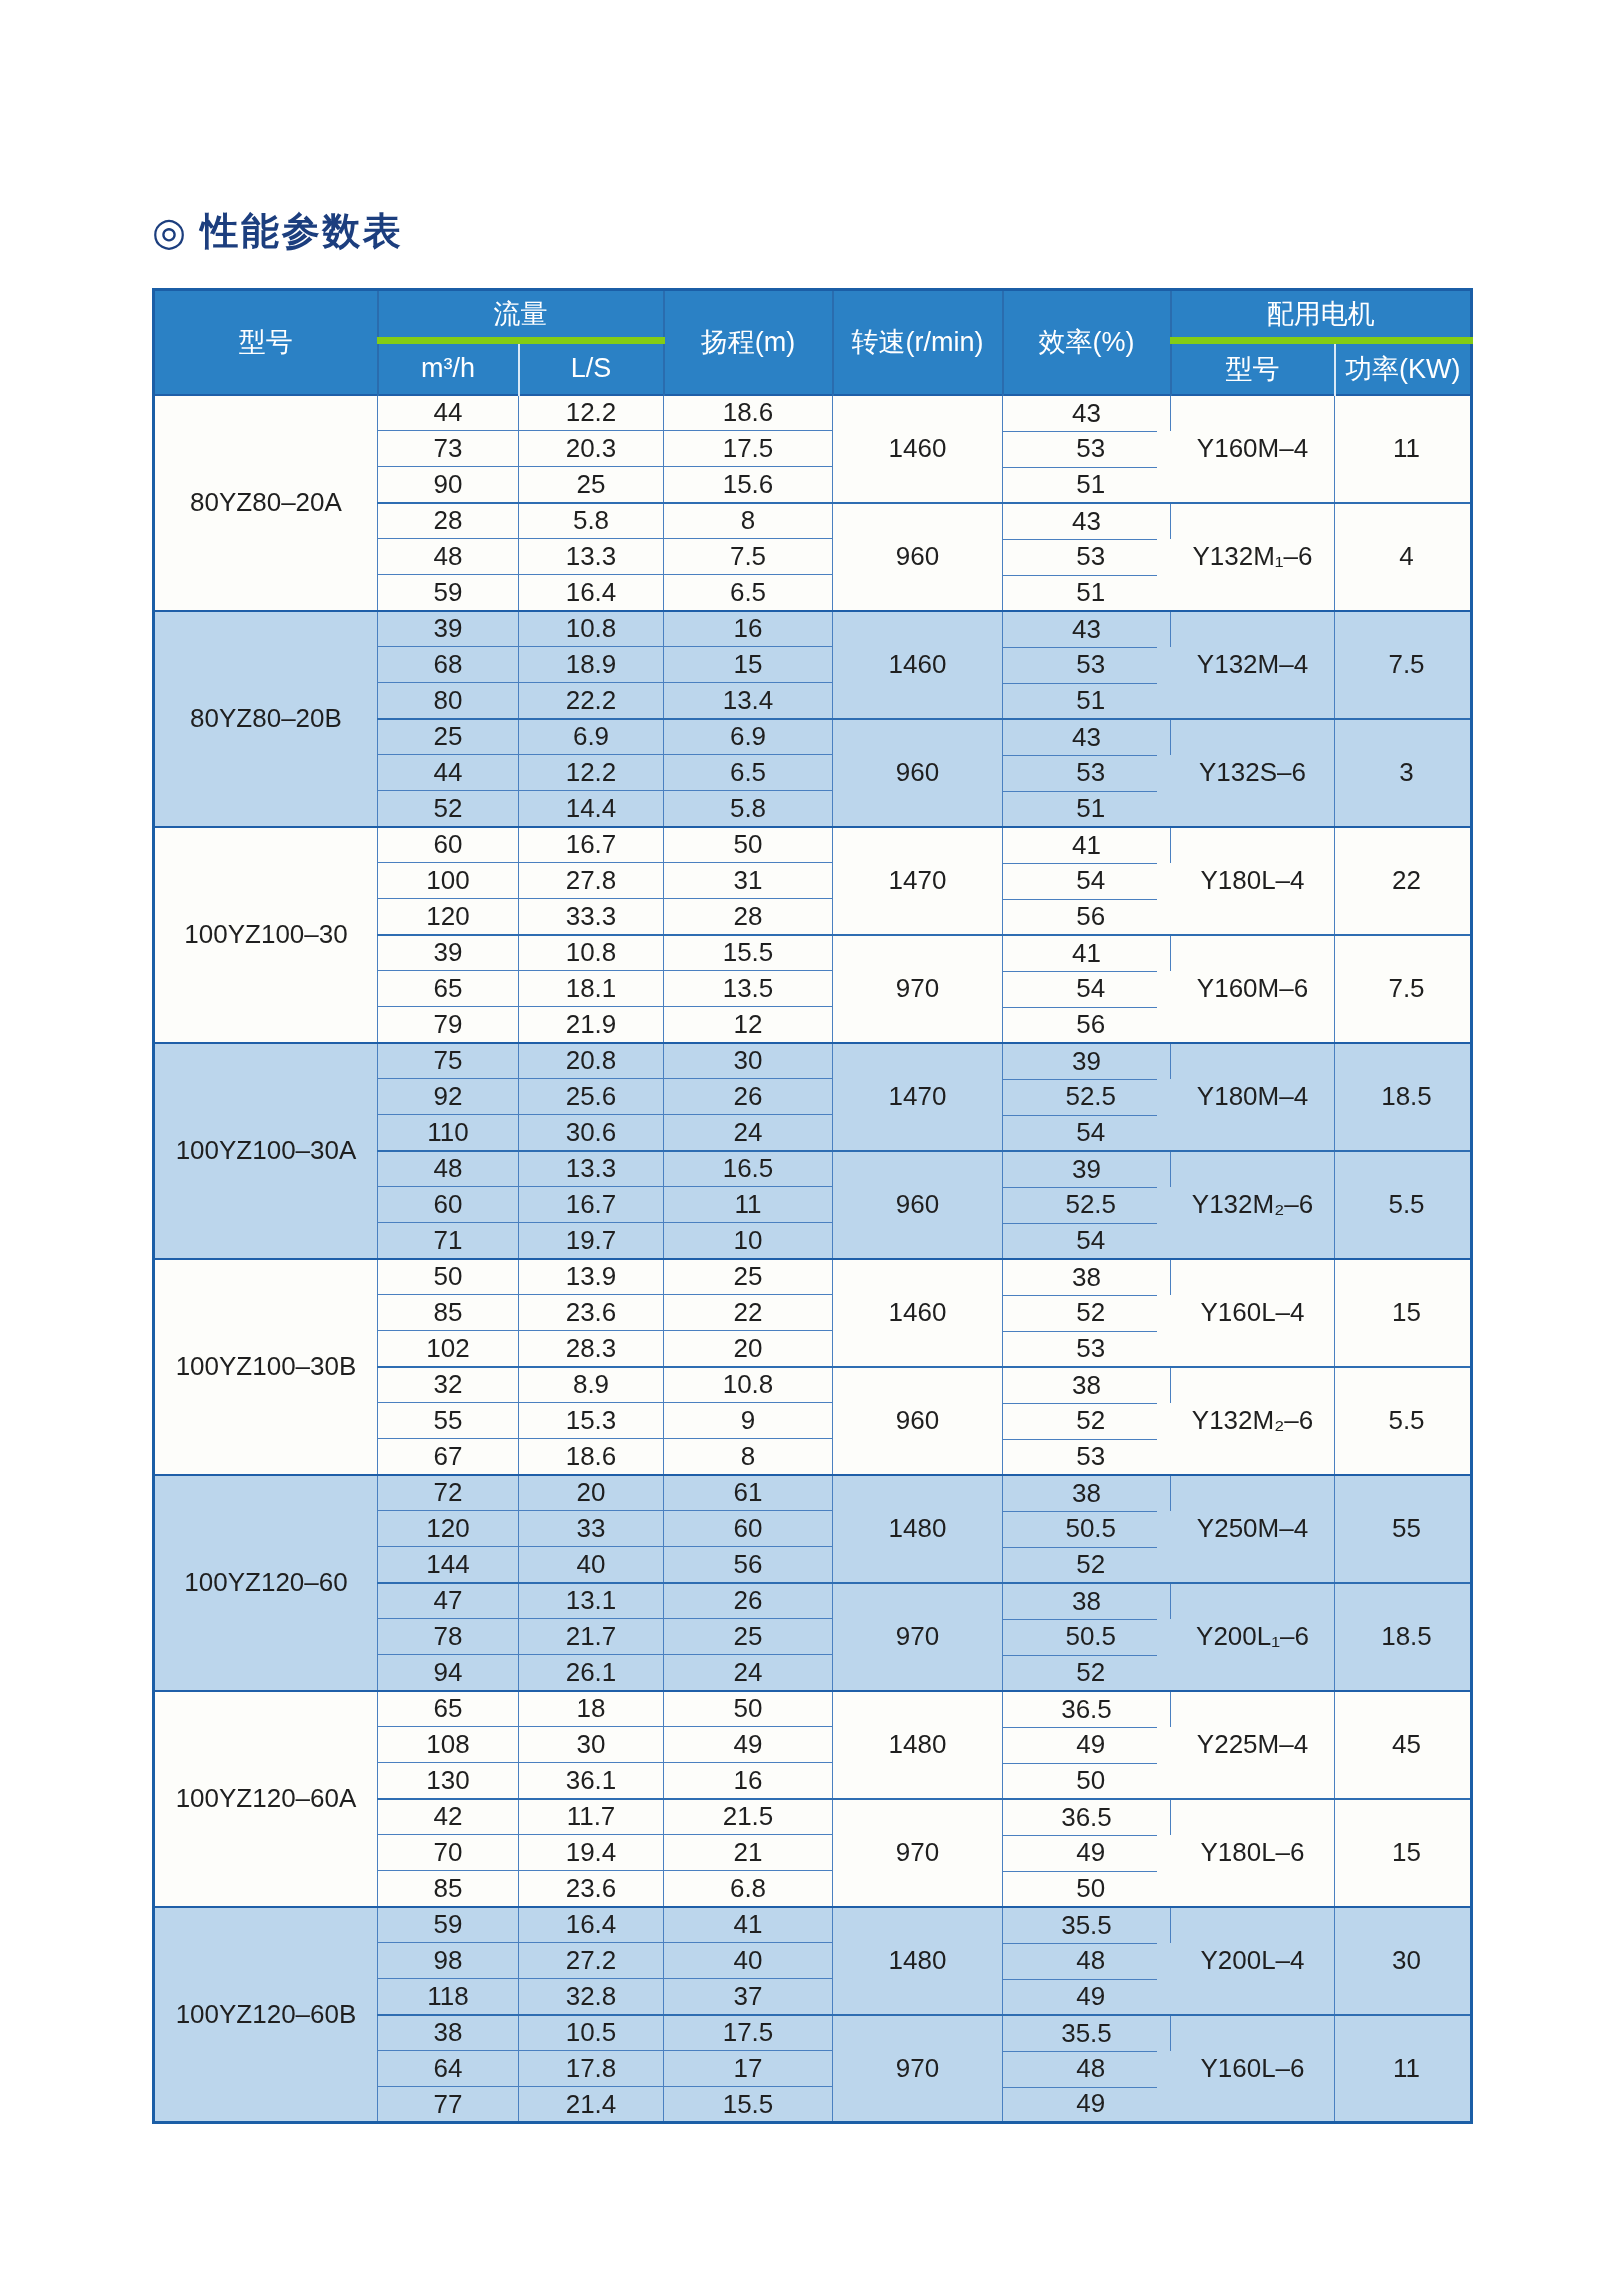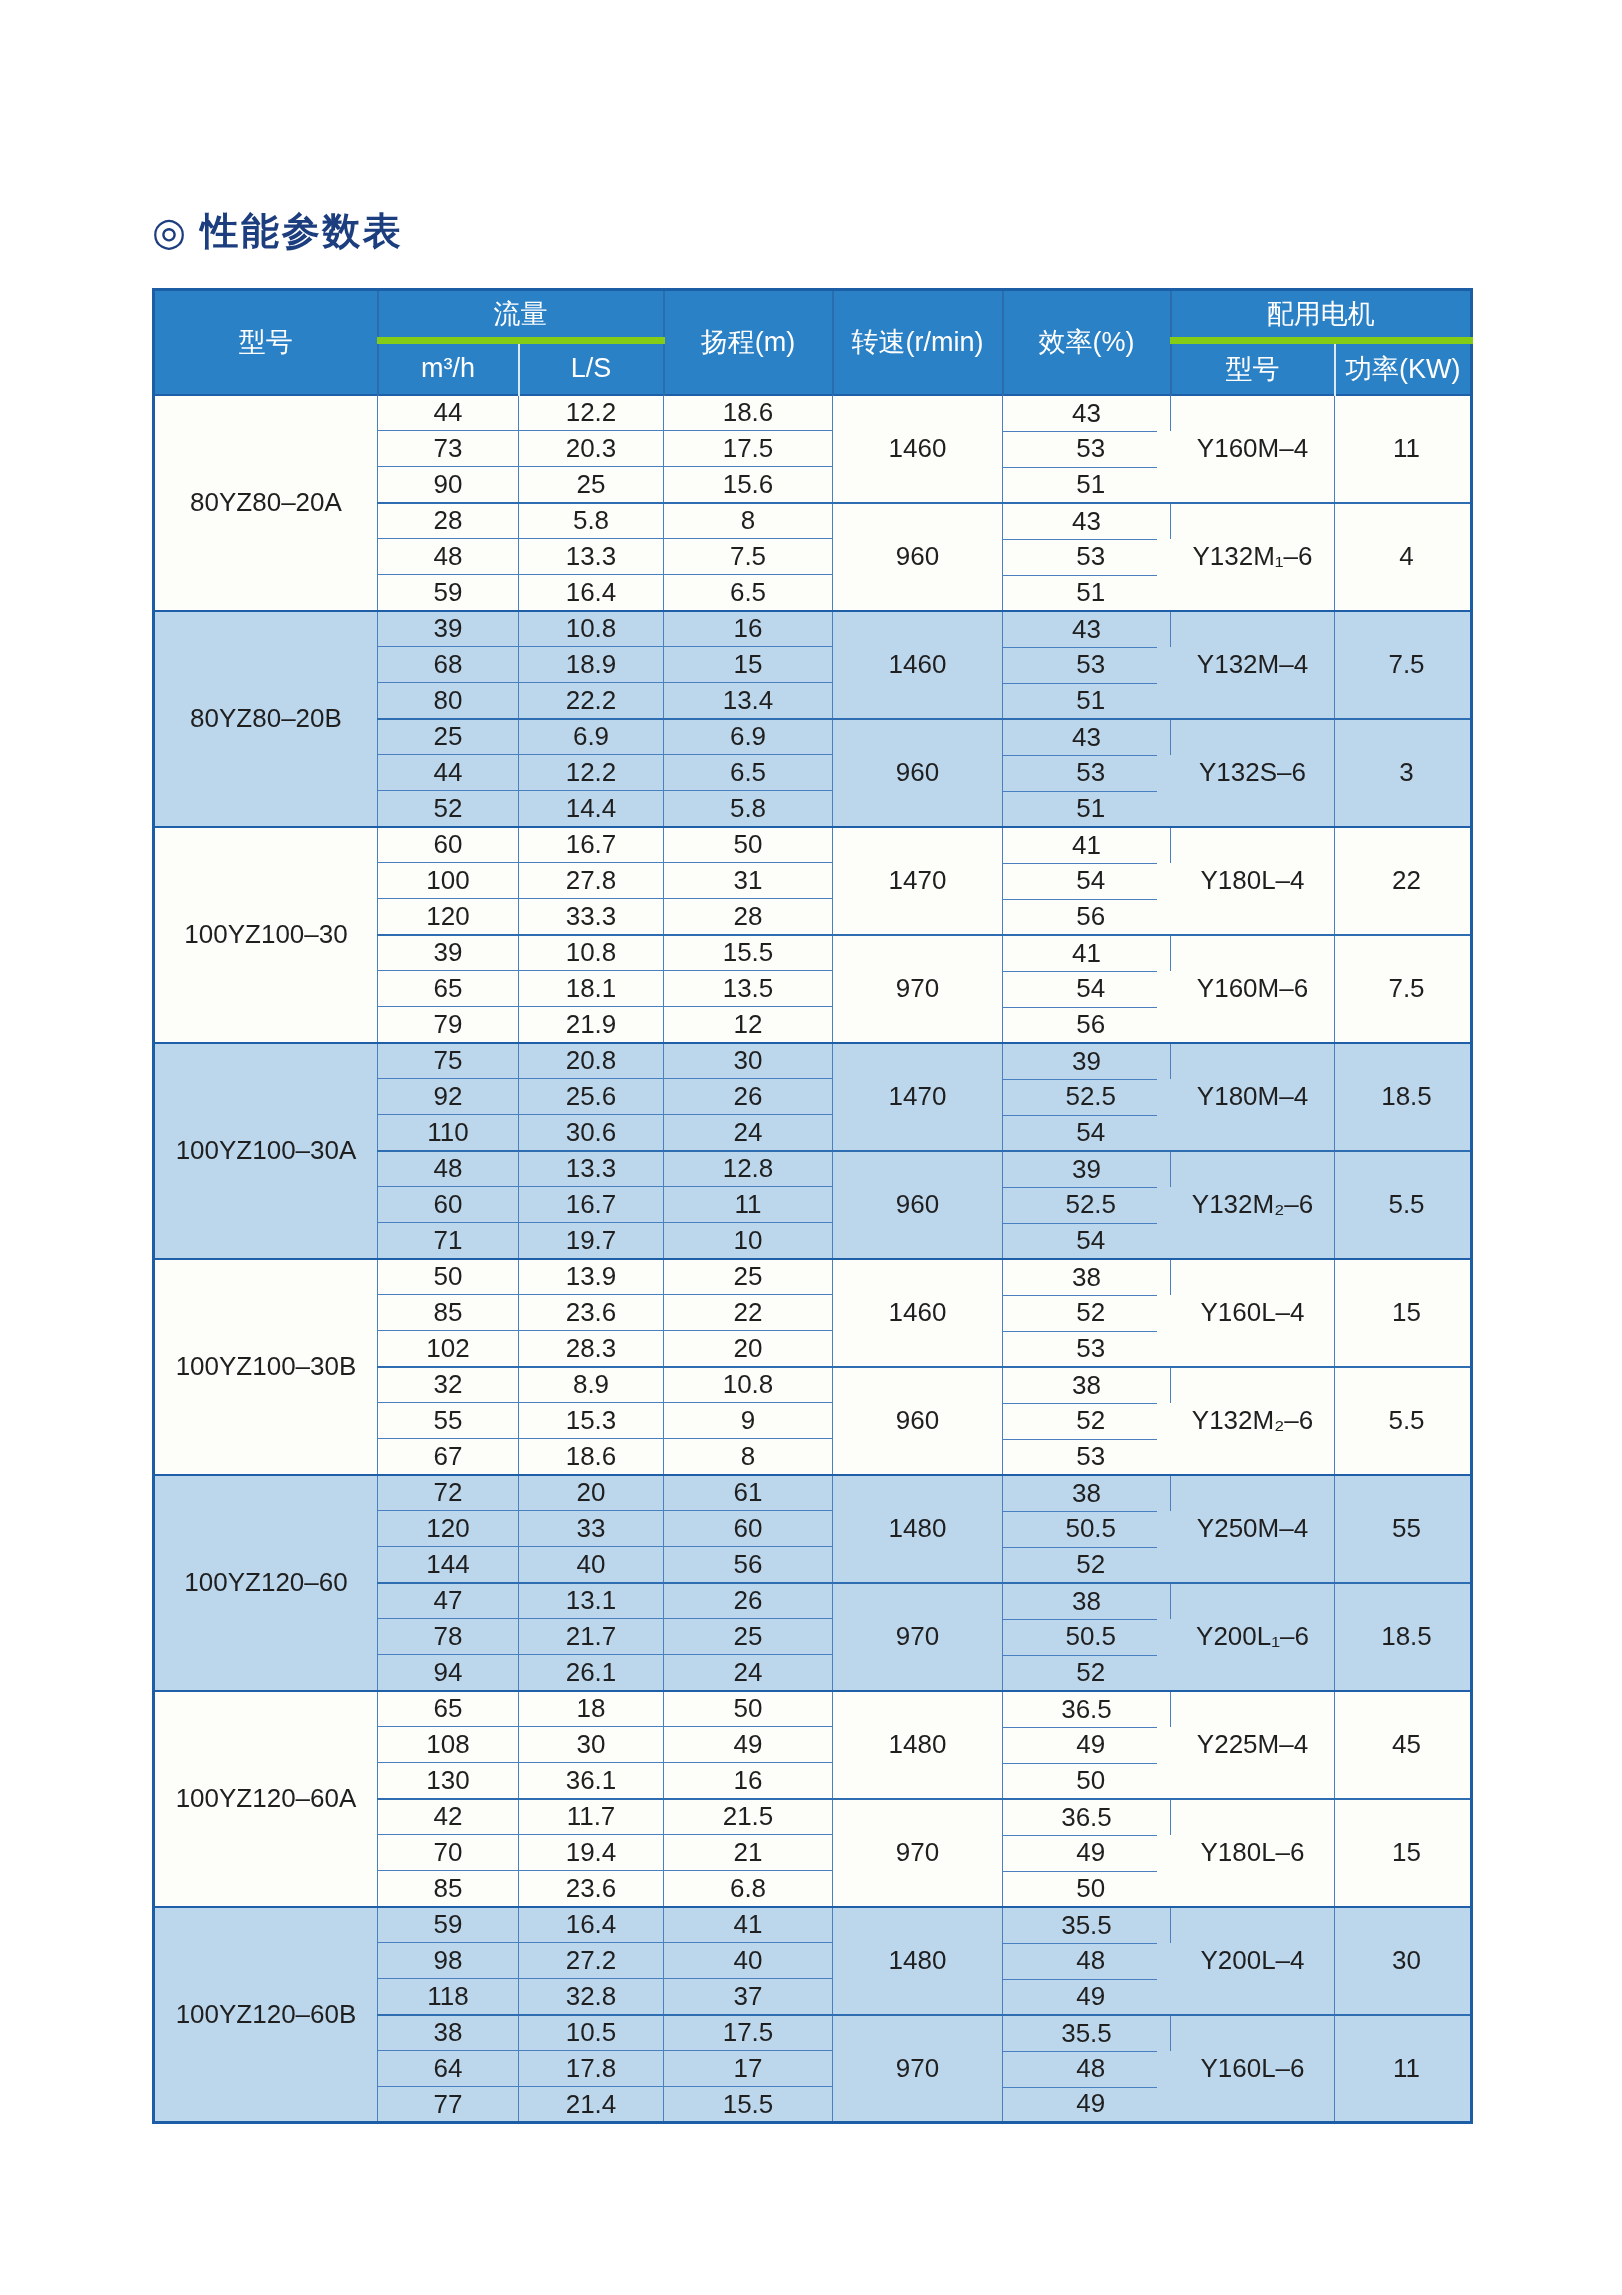--- a/index.html
+++ b/index.html
@@ -252,21 +252,21 @@
           </tr>
           <tr class="mid">
             <td class="flowcell">110</td>
             <td class="flowcell">30.6</td>
             <td class="flowcell">24</td>
             <td class="eff">54</td>
           </tr>
           <tr class="sub-start">
             <td class="flowcell">48</td>
             <td class="flowcell">13.3</td>
-            <td class="flowcell">12.8</td>
+            <td class="flowcell">16.5</td>
             <td class="speed" rowspan="3">960</td>
             <td class="eff">39</td>
             <td class="motor" rowspan="3">Y132M₂–6</td>
             <td class="power" rowspan="3">5.5</td>
           </tr>
           <tr class="mid">
             <td class="flowcell">60</td>
             <td class="flowcell">16.7</td>
             <td class="flowcell">11</td>
             <td class="eff">52.5</td>

